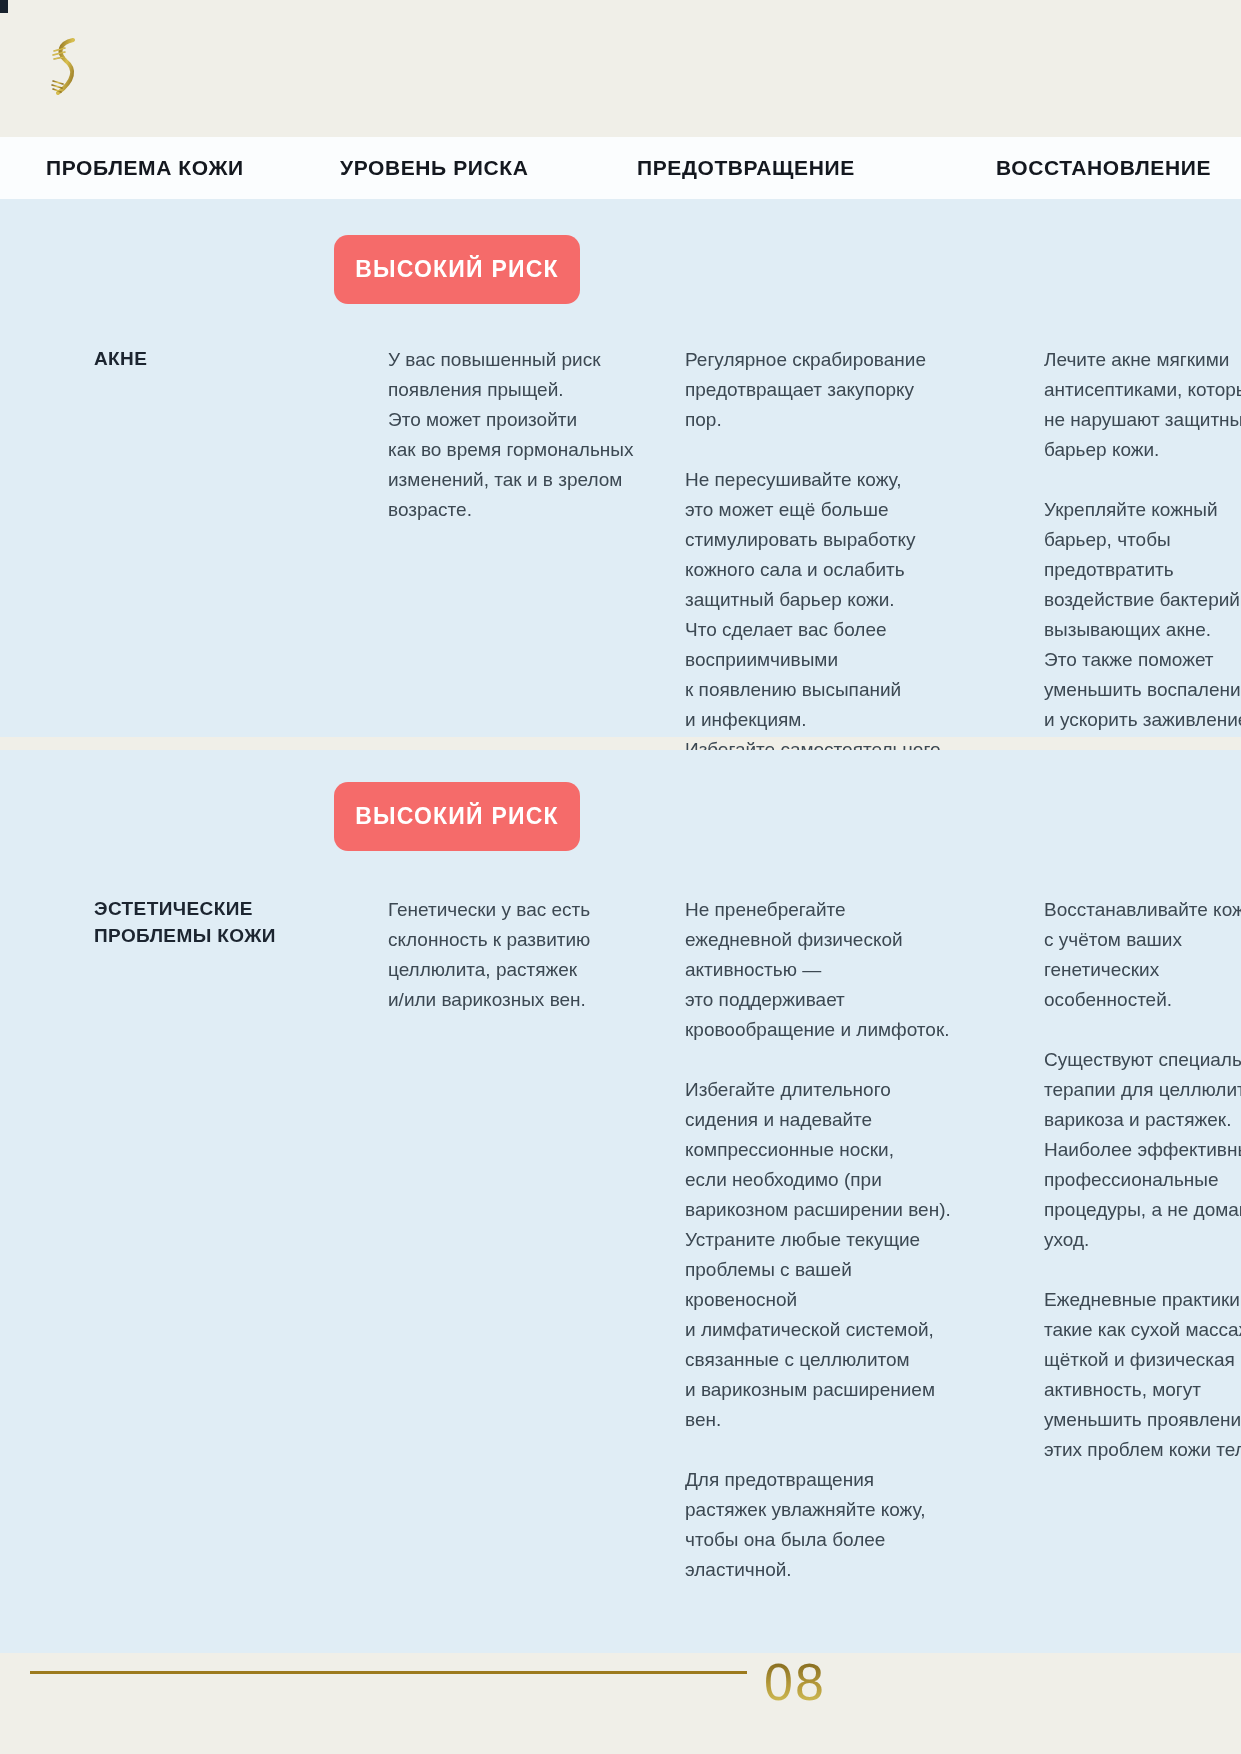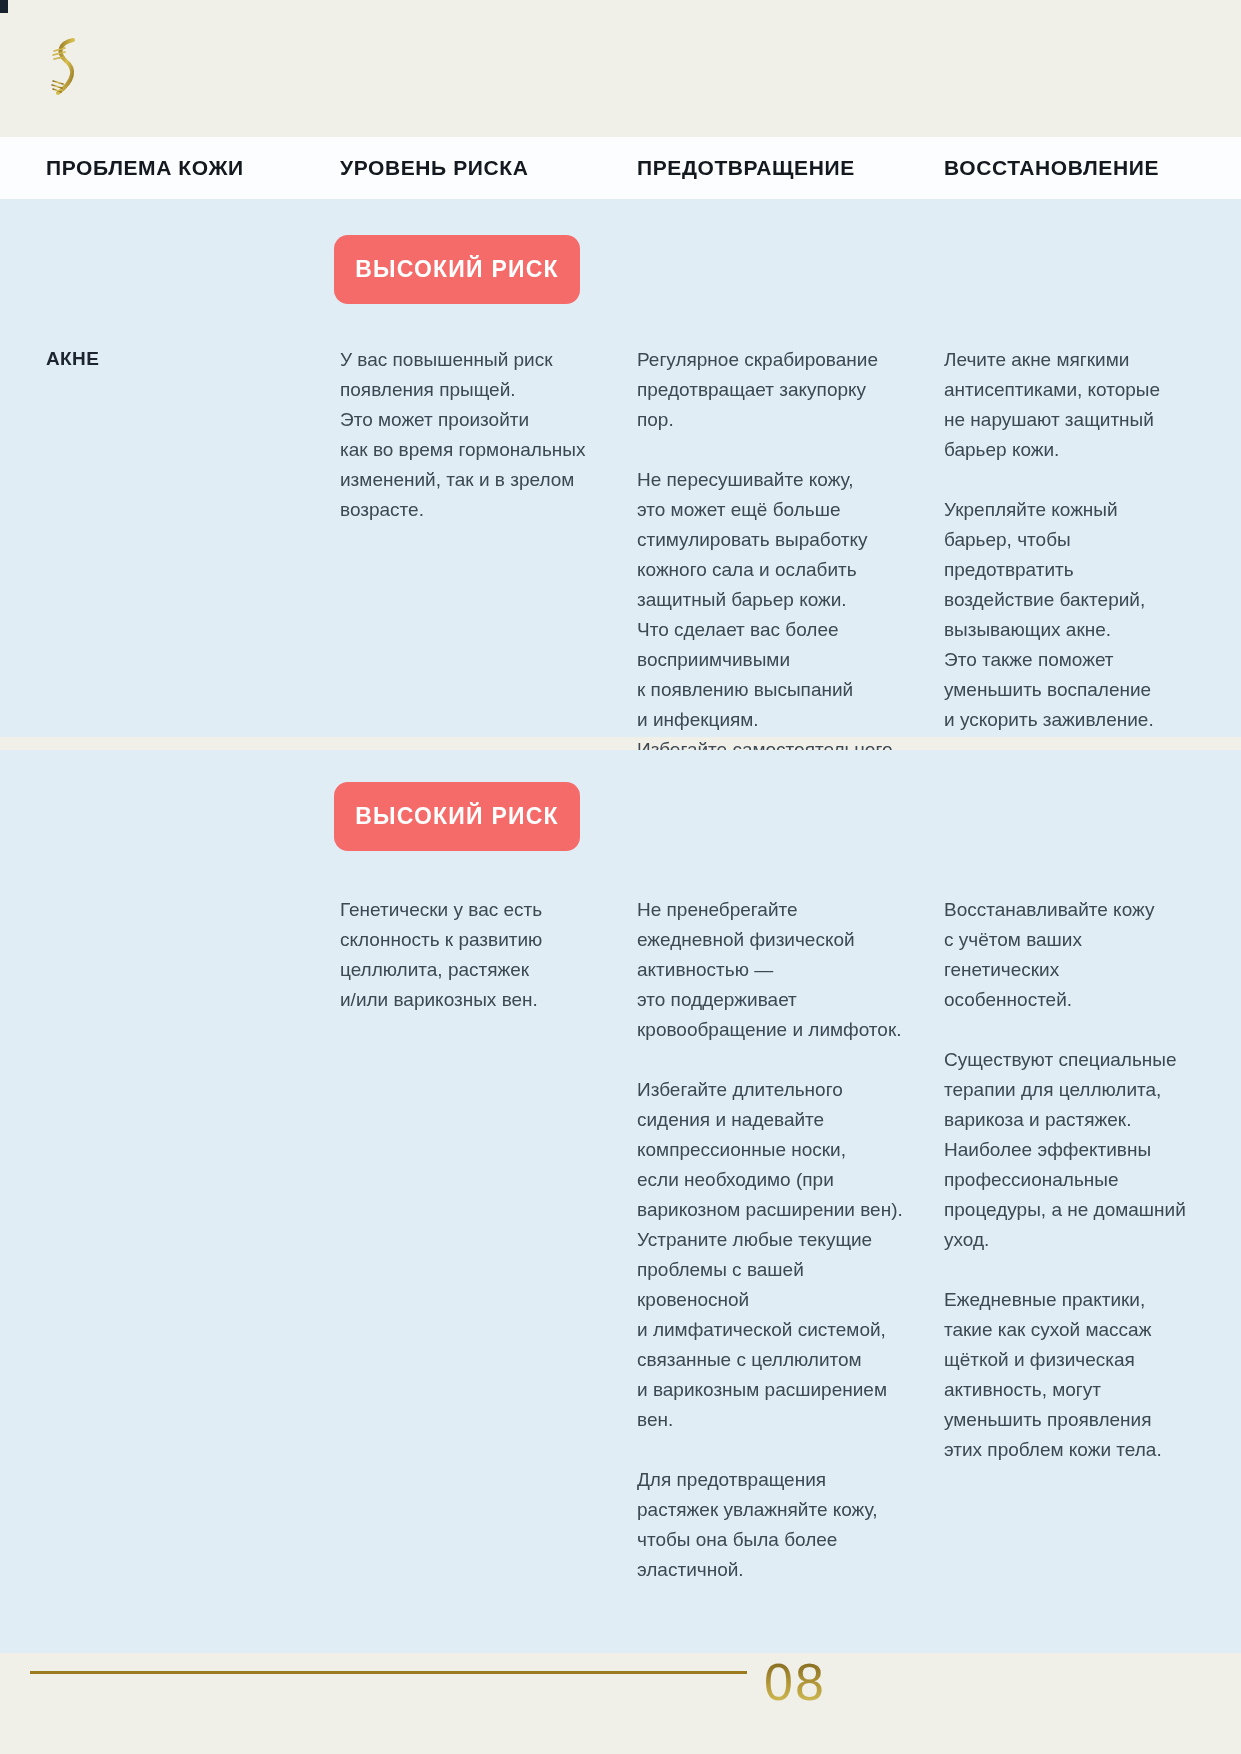--- a/index.html
+++ b/index.html
@@ -26,39 +26,39 @@
   }
   .header-band .hcol{
     position:absolute; top:50%; transform:translateY(-50%);
     font-size:21px; font-weight:bold; letter-spacing:0.6px;
     color:#14181f; white-space:nowrap;
   }
   
   .c1{ left:46px; }
   .c2{ left:340px; }
   .c3{ left:637px; }
-  .c4{ left:944px; }
+  .c4{ left:996px; }
   
   .risk-section{
     position:absolute; left:0; width:1241px;
     background:#e0edf5;
   }
   .sec-1{ top:199px; height:538px; }
   .sec-2{ top:750px; height:903px; }
   .badge{
     position:absolute; left:334px; width:246px; height:69px;
     background:#f56b6a; border-radius:14px;
     color:#ffffff; font-weight:bold; font-size:23px; letter-spacing:1.2px;
     display:flex; align-items:center; justify-content:center;
     white-space:nowrap;
   }
   .sec-1 .badge{ top:36px; }
   .sec-2 .badge{ top:32px; }
   .col{
-    position:absolute; white-space:pre-line;
+    position:absolute; white-space:pre-line;margin-left:48px;
   }
   .sec-1 .col{ top:146px; }
   .sec-2 .col{ top:145px; }
   .problem-label{
     font-size:19px; font-weight:bold; color:#1c2530;
     line-height:27px; letter-spacing:0.4px; width:250px;
   }
   .body-text{
     font-size:19px; color:#3c4852; line-height:30px; width:292px;
   }
@@ -150,20 +150,22 @@
 восприимчивыми
 к появлению высыпаний
 и инфекциям.
 Избегайте самостоятельного
 выдавливания, чтобы
 предотвратить рубцы.</div>
   </section>
 
   <section class="risk-section sec-2">
     <div class="badge">ВЫСОКИЙ РИСК</div>
+    <div class="col c1 problem-label">ЭСТЕТИЧЕСКИЕ
+ПРОБЛЕМЫ КОЖИ</div>
     <div class="col c2 body-text">Генетически у вас есть
 склонность к развитию
 целлюлита, растяжек
 и/или варикозных вен.</div>
     <div class="col c3 body-text">Не пренебрегайте
 ежедневной физической
 активностью —
 это поддерживает
 кровообращение и лимфоток.
 

